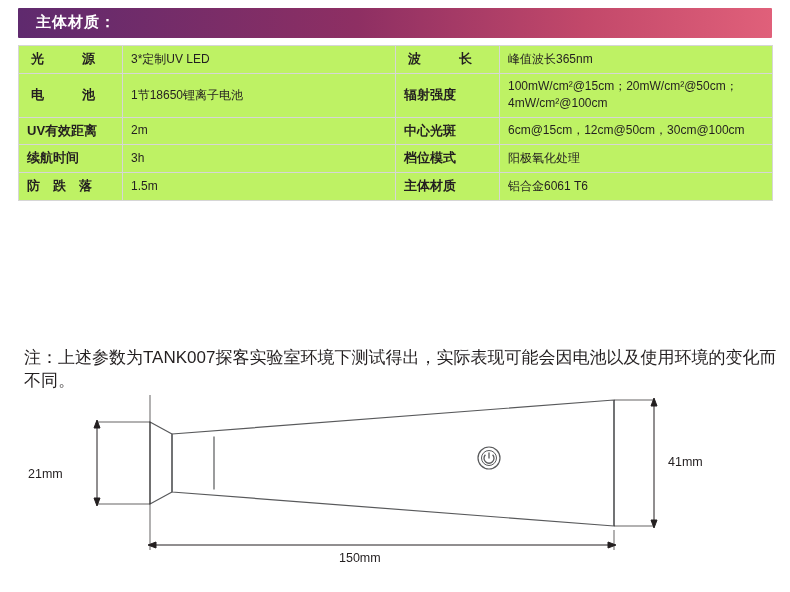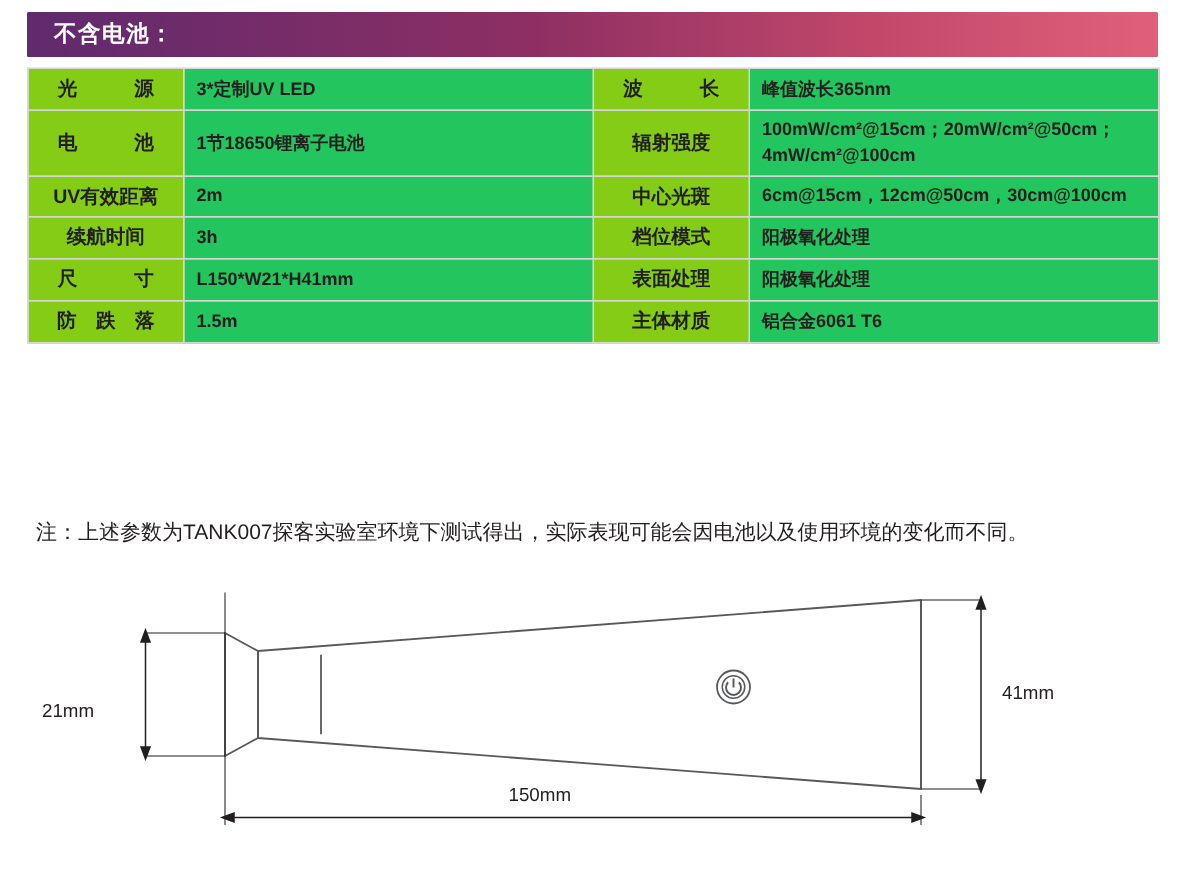--- a/index.html
+++ b/index.html
@@ -52,73 +52,72 @@
   }
   .spec-table td {
     border: 1px solid #d6d6d6;
     padding: 4px 8px;
     font-size: 12px;
     line-height: 1.45;
     vertical-align: middle;
     color: #231f20;
   }
   td.lab {
-    background: #84cc16;
+    background: #bef264;
     font-weight: bold;
     font-size: 13px;
-    text-align: center;
+    text-align: left;
     white-space: nowrap;
   }
   td.lab.spread {
     letter-spacing: 4px;
     padding-left: 12px;
   }
   td.val {
-    background: #22c55e;
-    font-weight: bold;
+    background: #bef264;
   }
   .small {
     font-size: 11px;
     line-height: 1.4;
   }
 
   
   .note {
     position: absolute;
     left: 24px;
     top: 346px;
-    font-size: 14px;
+    font-size: 17px;
     color: #231f20;
   }
 
   
   .drawing {
     position: absolute;
     left: 0;
     top: 375px;
     width: 790px;
     height: 200px;
   }
   .dim-label {
     position: absolute;
     font-size: 12.5px;
     color: #231f20;
     font-family: "Liberation Sans", sans-serif;
   }
   #lbl-left   { left: 28px;  top: 467px; }
   #lbl-right  { left: 668px; top: 455px; }
-  #lbl-bottom { left: 339px; top: 523px; }
+  #lbl-bottom { left: 339px; top: 551px; }
 </style>
 </head>
 <body>
 
 <div class="page">
 
   <div class="header">
-    <div class="header-title">不含电池：</div>
+    <div class="header-title">主体材质：</div>
   </div>
 
   <table class="spec-table">
     <colgroup>
       <col style="width:104px">
       <col style="width:273px">
       <col style="width:104px">
       <col style="width:273px">
     </colgroup>
     <tbody>
@@ -146,26 +145,20 @@
 
       <tr>
         <td class="lab">续航时间</td>
         <td class="val">3h</td>
         <td class="lab">档位模式</td>
         <td class="val">阳极氧化处理</td>
       </tr>
 
 
 
-      <tr>
-        <td class="lab spread">尺　　寸</td>
-        <td class="val">L150*W21*H41mm</td>
-        <td class="lab">表面处理</td>
-        <td class="val">阳极氧化处理</td>
-      </tr>
 
       <tr>
         <td class="lab">防　跌　落</td>
         <td class="val">1.5m</td>
         <td class="lab">主体材质</td>
         <td class="val">铝合金6061 T6</td>
       </tr>
     </tbody>
   </table>
 

